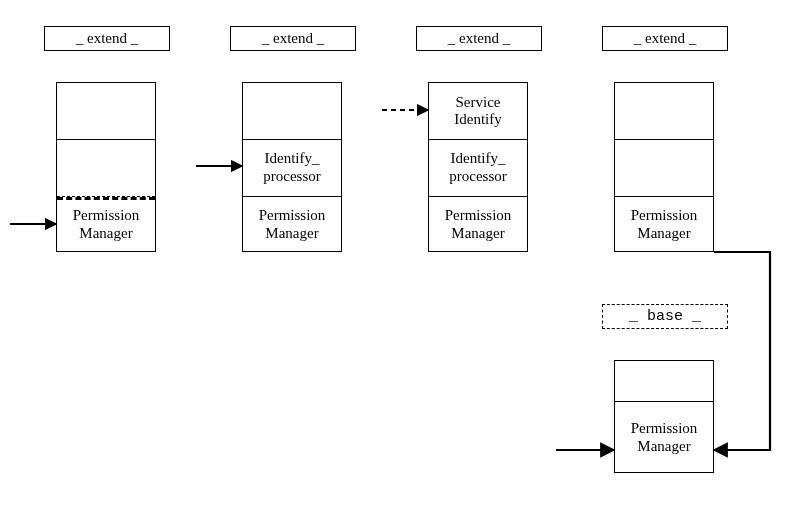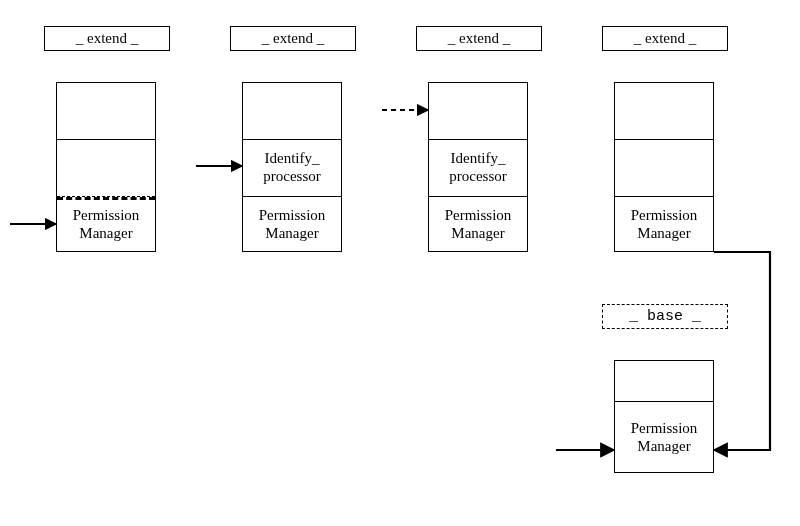--- a/index.html
+++ b/index.html
@@ -83,20 +83,22 @@
     <div class="cell" style="top:0; height:56px;"></div>
     <div class="hline" style="top:56px;"></div>
     <div class="cell" style="top:56px; height:57px; white-space:pre-line;">Identify_
 processor</div>
     <div class="hline" style="top:113px;"></div>
     <div class="cell" style="top:113px; height:57px; white-space:pre-line;">Permission
 Manager</div>
   </div>
 
   <div class="box" style="left:428px; top:82px; width:100px; height:170px;">
+    <div class="cell" style="top:0; height:56px; white-space:pre-line;">Service
+Identify</div>
     <div class="hline" style="top:56px;"></div>
     <div class="cell" style="top:56px; height:57px; white-space:pre-line;">Identify_
 processor</div>
     <div class="hline" style="top:113px;"></div>
     <div class="cell" style="top:113px; height:57px; white-space:pre-line;">Permission
 Manager</div>
   </div>
 
   <div class="box" style="left:614px; top:82px; width:100px; height:170px;">
     <div class="cell" style="top:0; height:56px;"></div>

